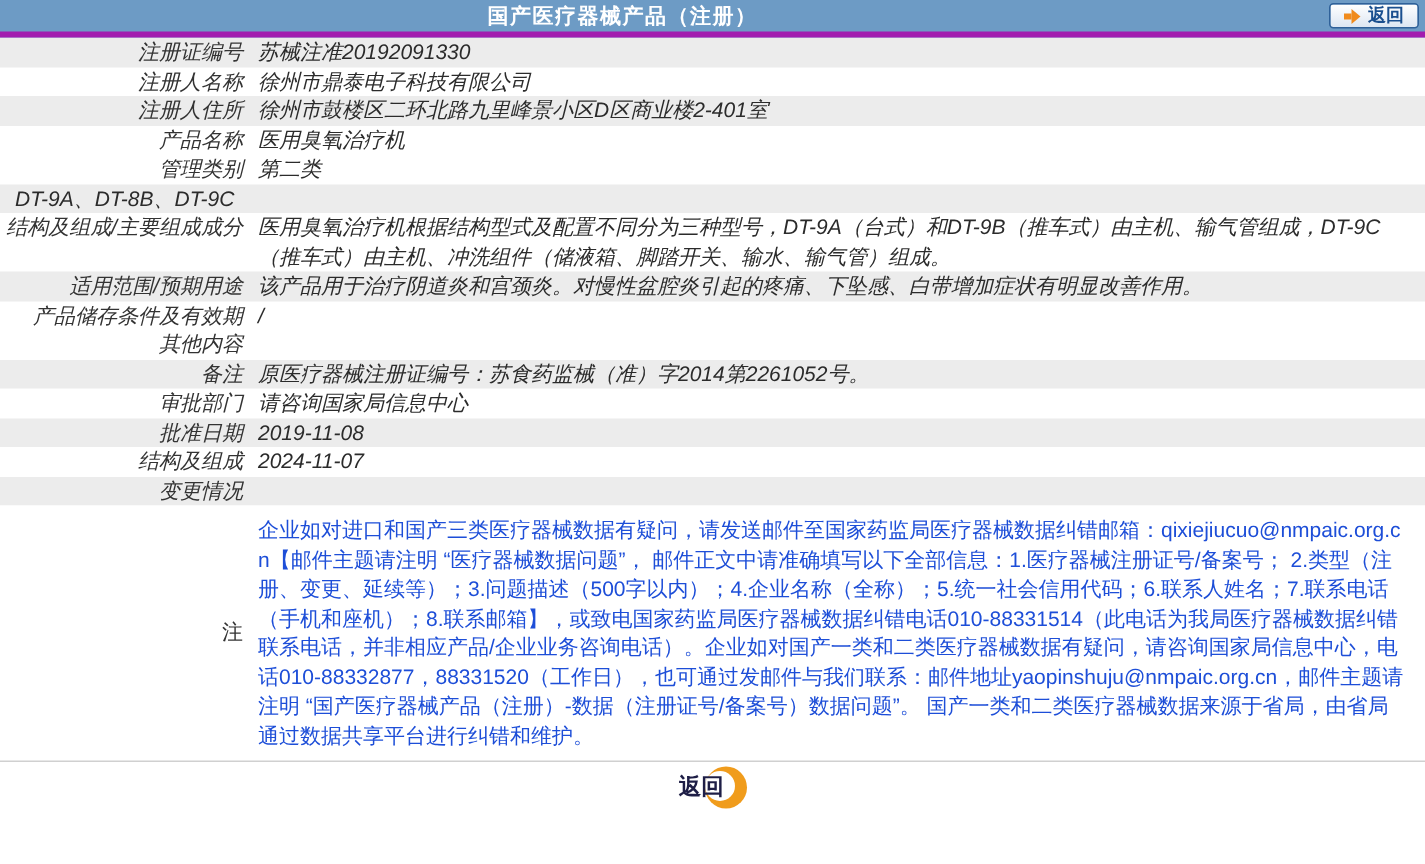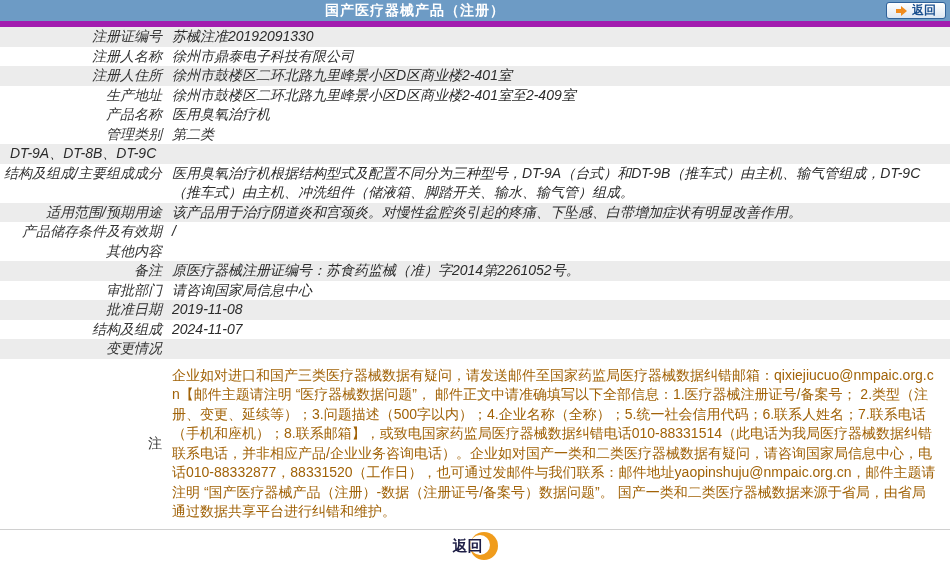--- a/index.html
+++ b/index.html
@@ -3,21 +3,21 @@
 <meta charset="utf-8">
 <style>
   html,body{margin:0;padding:0;}
   body{
     width:950px;height:576px;overflow:hidden;background:#ffffff;
     font-family:"Liberation Sans","DejaVu Sans",sans-serif;
     font-size:14px;color:#2b2b2b;
   }
   
   .header{
-    height:21px;background:#6d9bc5;border-bottom:6px solid #a21caf;
+    height:21px;background:#6d9bc5;border-bottom:4px solid #a21caf;
     display:flex;align-items:center;position:relative;
   }
   .header-title{
     flex:1;text-align:center;color:#ffffff;font-weight:bold;font-size:14px;
     padding-right:120px;letter-spacing:1px;
   }
   .back-btn{
     position:absolute;right:4px;top:2px;height:17px;box-sizing:border-box;
     display:flex;align-items:center;gap:5px;
     background:linear-gradient(#ffffff,#dce6f2);
@@ -31,21 +31,21 @@
   
   .table{width:100%;}
   .row{display:flex;min-height:19.5px;line-height:19.5px;font-style:italic;}
   .row.shaded{background:#ececec;}
   .row-label{flex:0 0 162px;text-align:right;color:#333333;white-space:nowrap;}
   .row-value{flex:1;padding:0 12px 0 10px;word-break:break-all;}
   
   .note-row{display:flex;align-items:center;background:#ffffff;}
   .note-label{flex:0 0 162px;text-align:right;color:#333333;}
   .note-text{
-    flex:1;padding:7px 12px 7px 10px;color:#a16207;line-height:19.5px;
+    flex:1;padding:7px 12px 7px 10px;color:#1d4ed8;line-height:19.5px;
     word-break:break-all;
   }
   
   .footer{
     border-top:1px solid #d0d0d0;height:33px;
     display:flex;align-items:center;justify-content:center;background:#ffffff;
   }
   .footer-back{position:relative;display:flex;align-items:center;cursor:pointer;}
   .footer-back-label{
     position:relative;z-index:1;font-weight:bold;color:#1e1e46;font-size:15px;
@@ -78,24 +78,20 @@
       <div class="row-label">注册证编号</div>
       <div class="row-value">苏械注准20192091330</div>
     </div>
     <div class="row">
       <div class="row-label">注册人名称</div>
       <div class="row-value">徐州市鼎泰电子科技有限公司</div>
     </div>
     <div class="row shaded">
       <div class="row-label">注册人住所</div>
       <div class="row-value">徐州市鼓楼区二环北路九里峰景小区D区商业楼2-401室</div>
-    </div>
-    <div class="row">
-      <div class="row-label">生产地址</div>
-      <div class="row-value">徐州市鼓楼区二环北路九里峰景小区D区商业楼2-401室至2-409室</div>
     </div>
     <div class="row">
       <div class="row-label">产品名称</div>
       <div class="row-value">医用臭氧治疗机</div>
     </div>
     <div class="row">
       <div class="row-label">管理类别</div>
       <div class="row-value">第二类</div>
     </div>
     <div class="row shaded">

